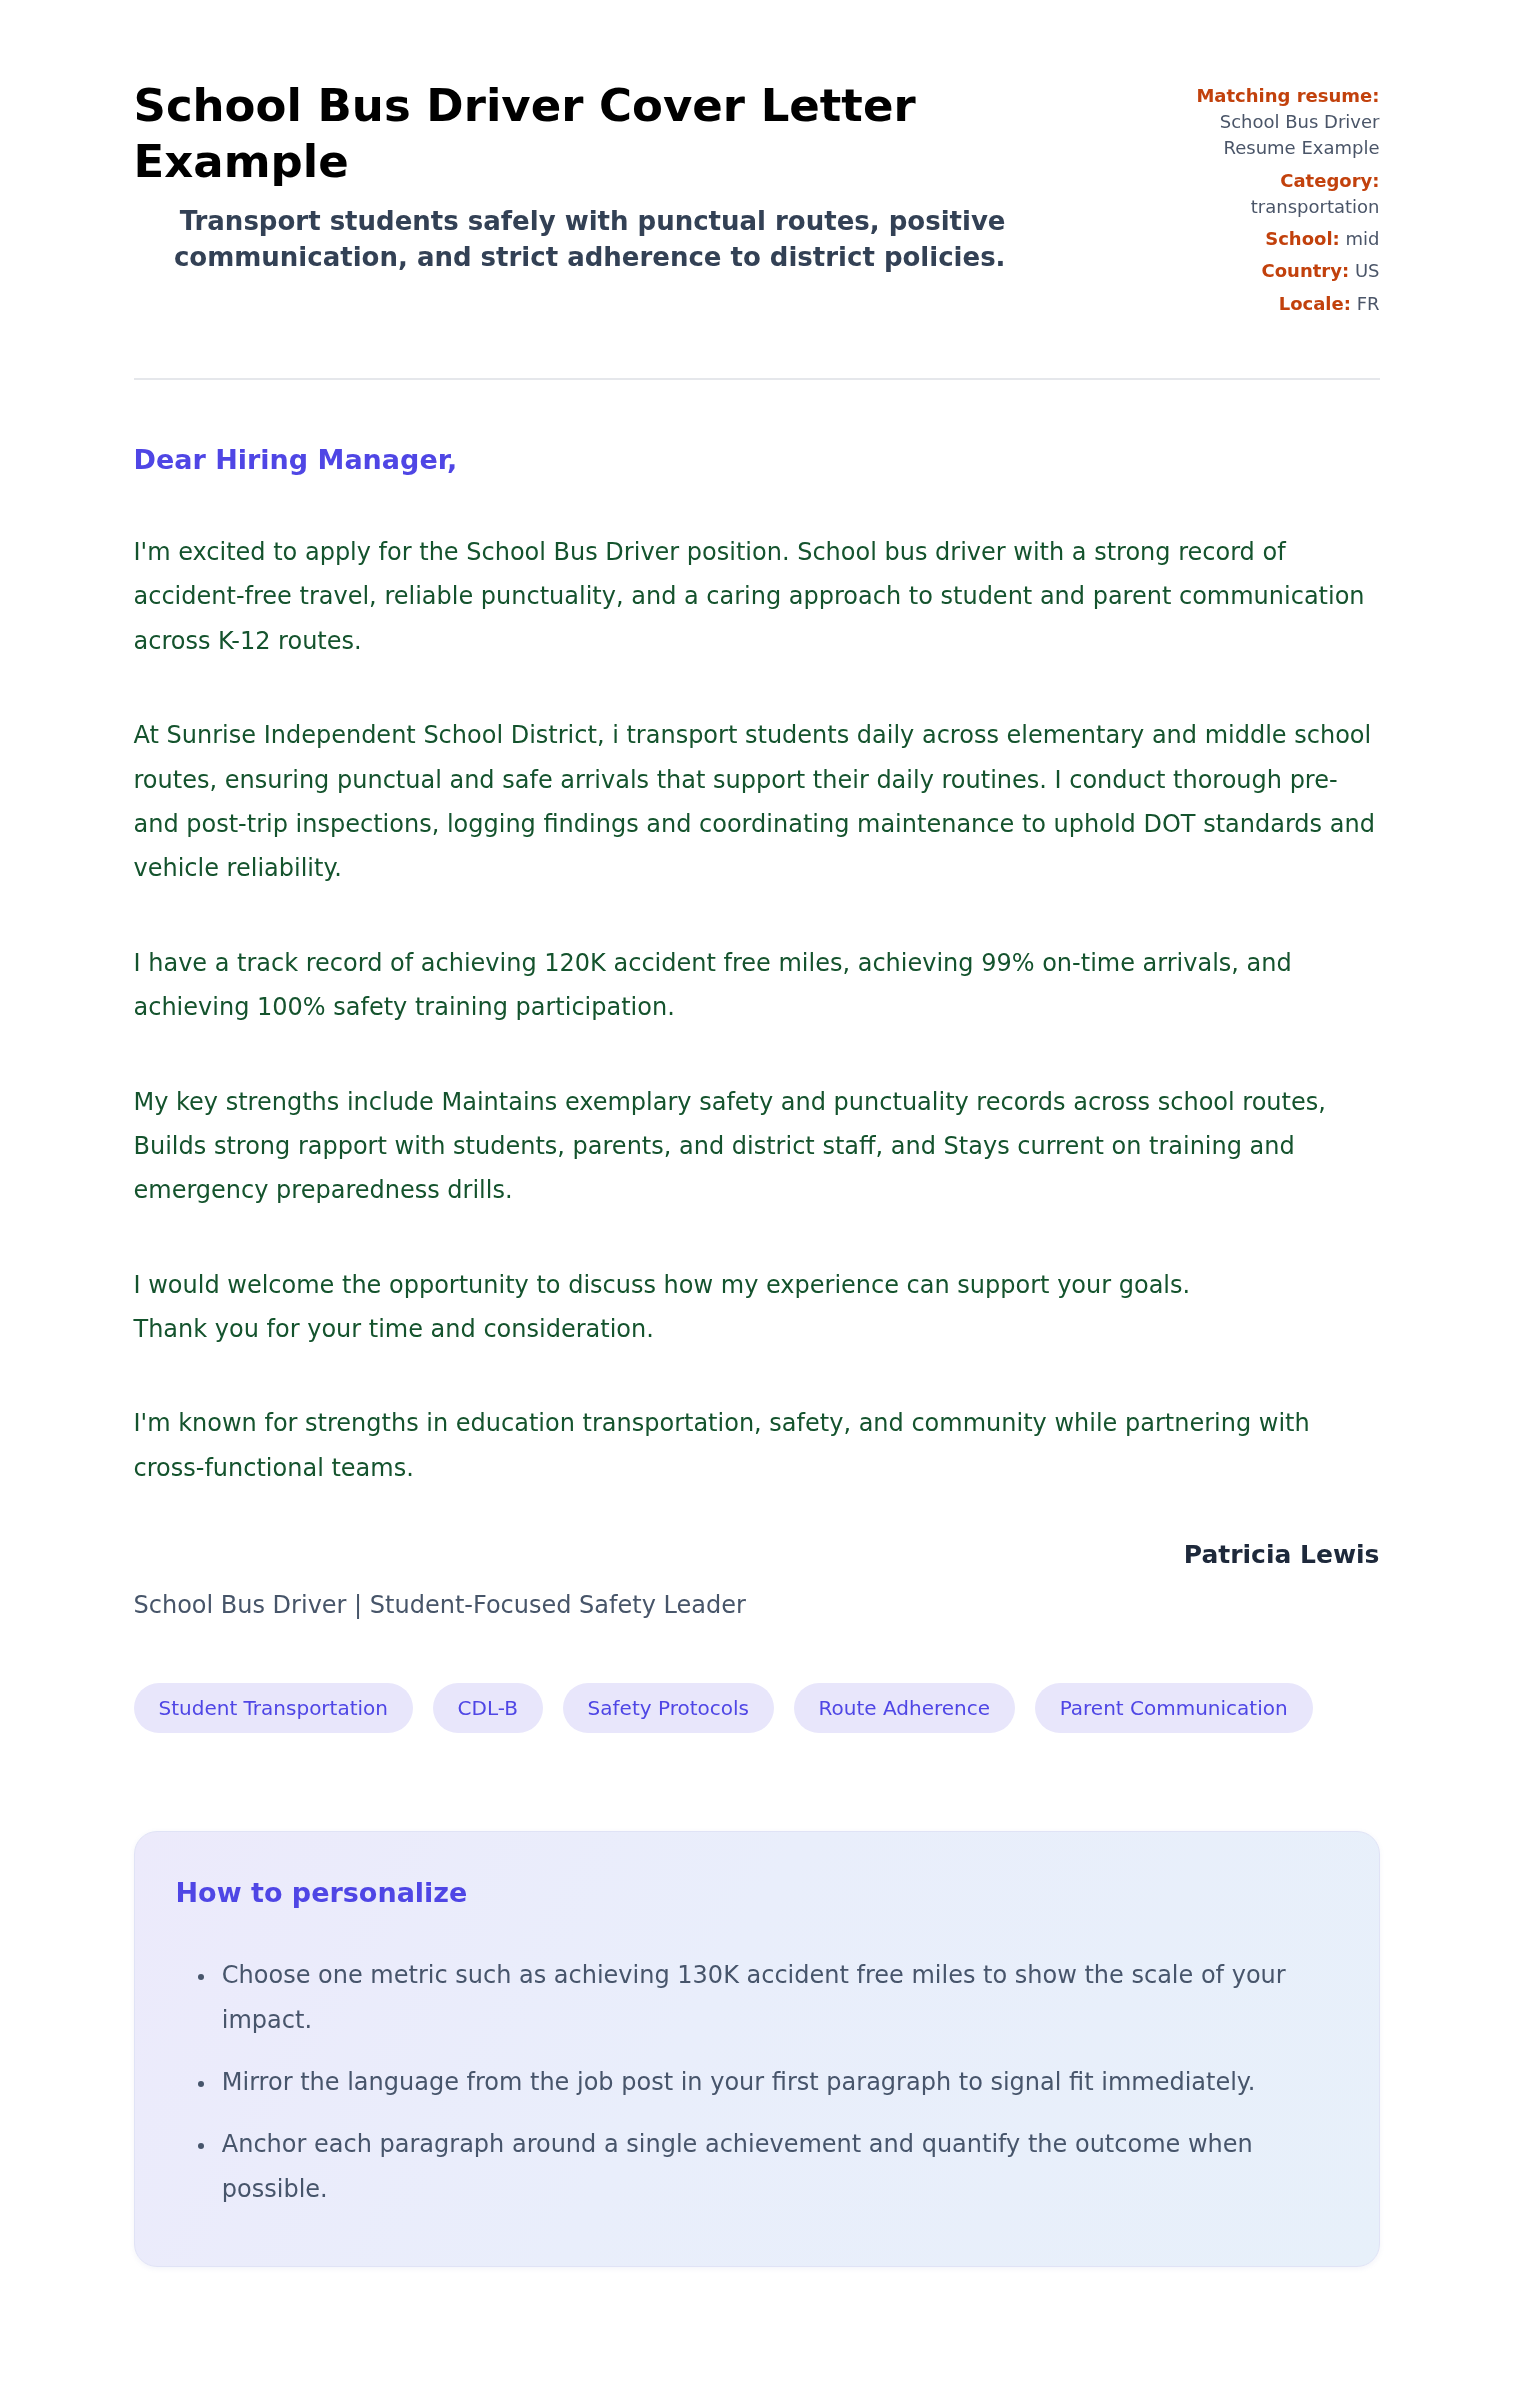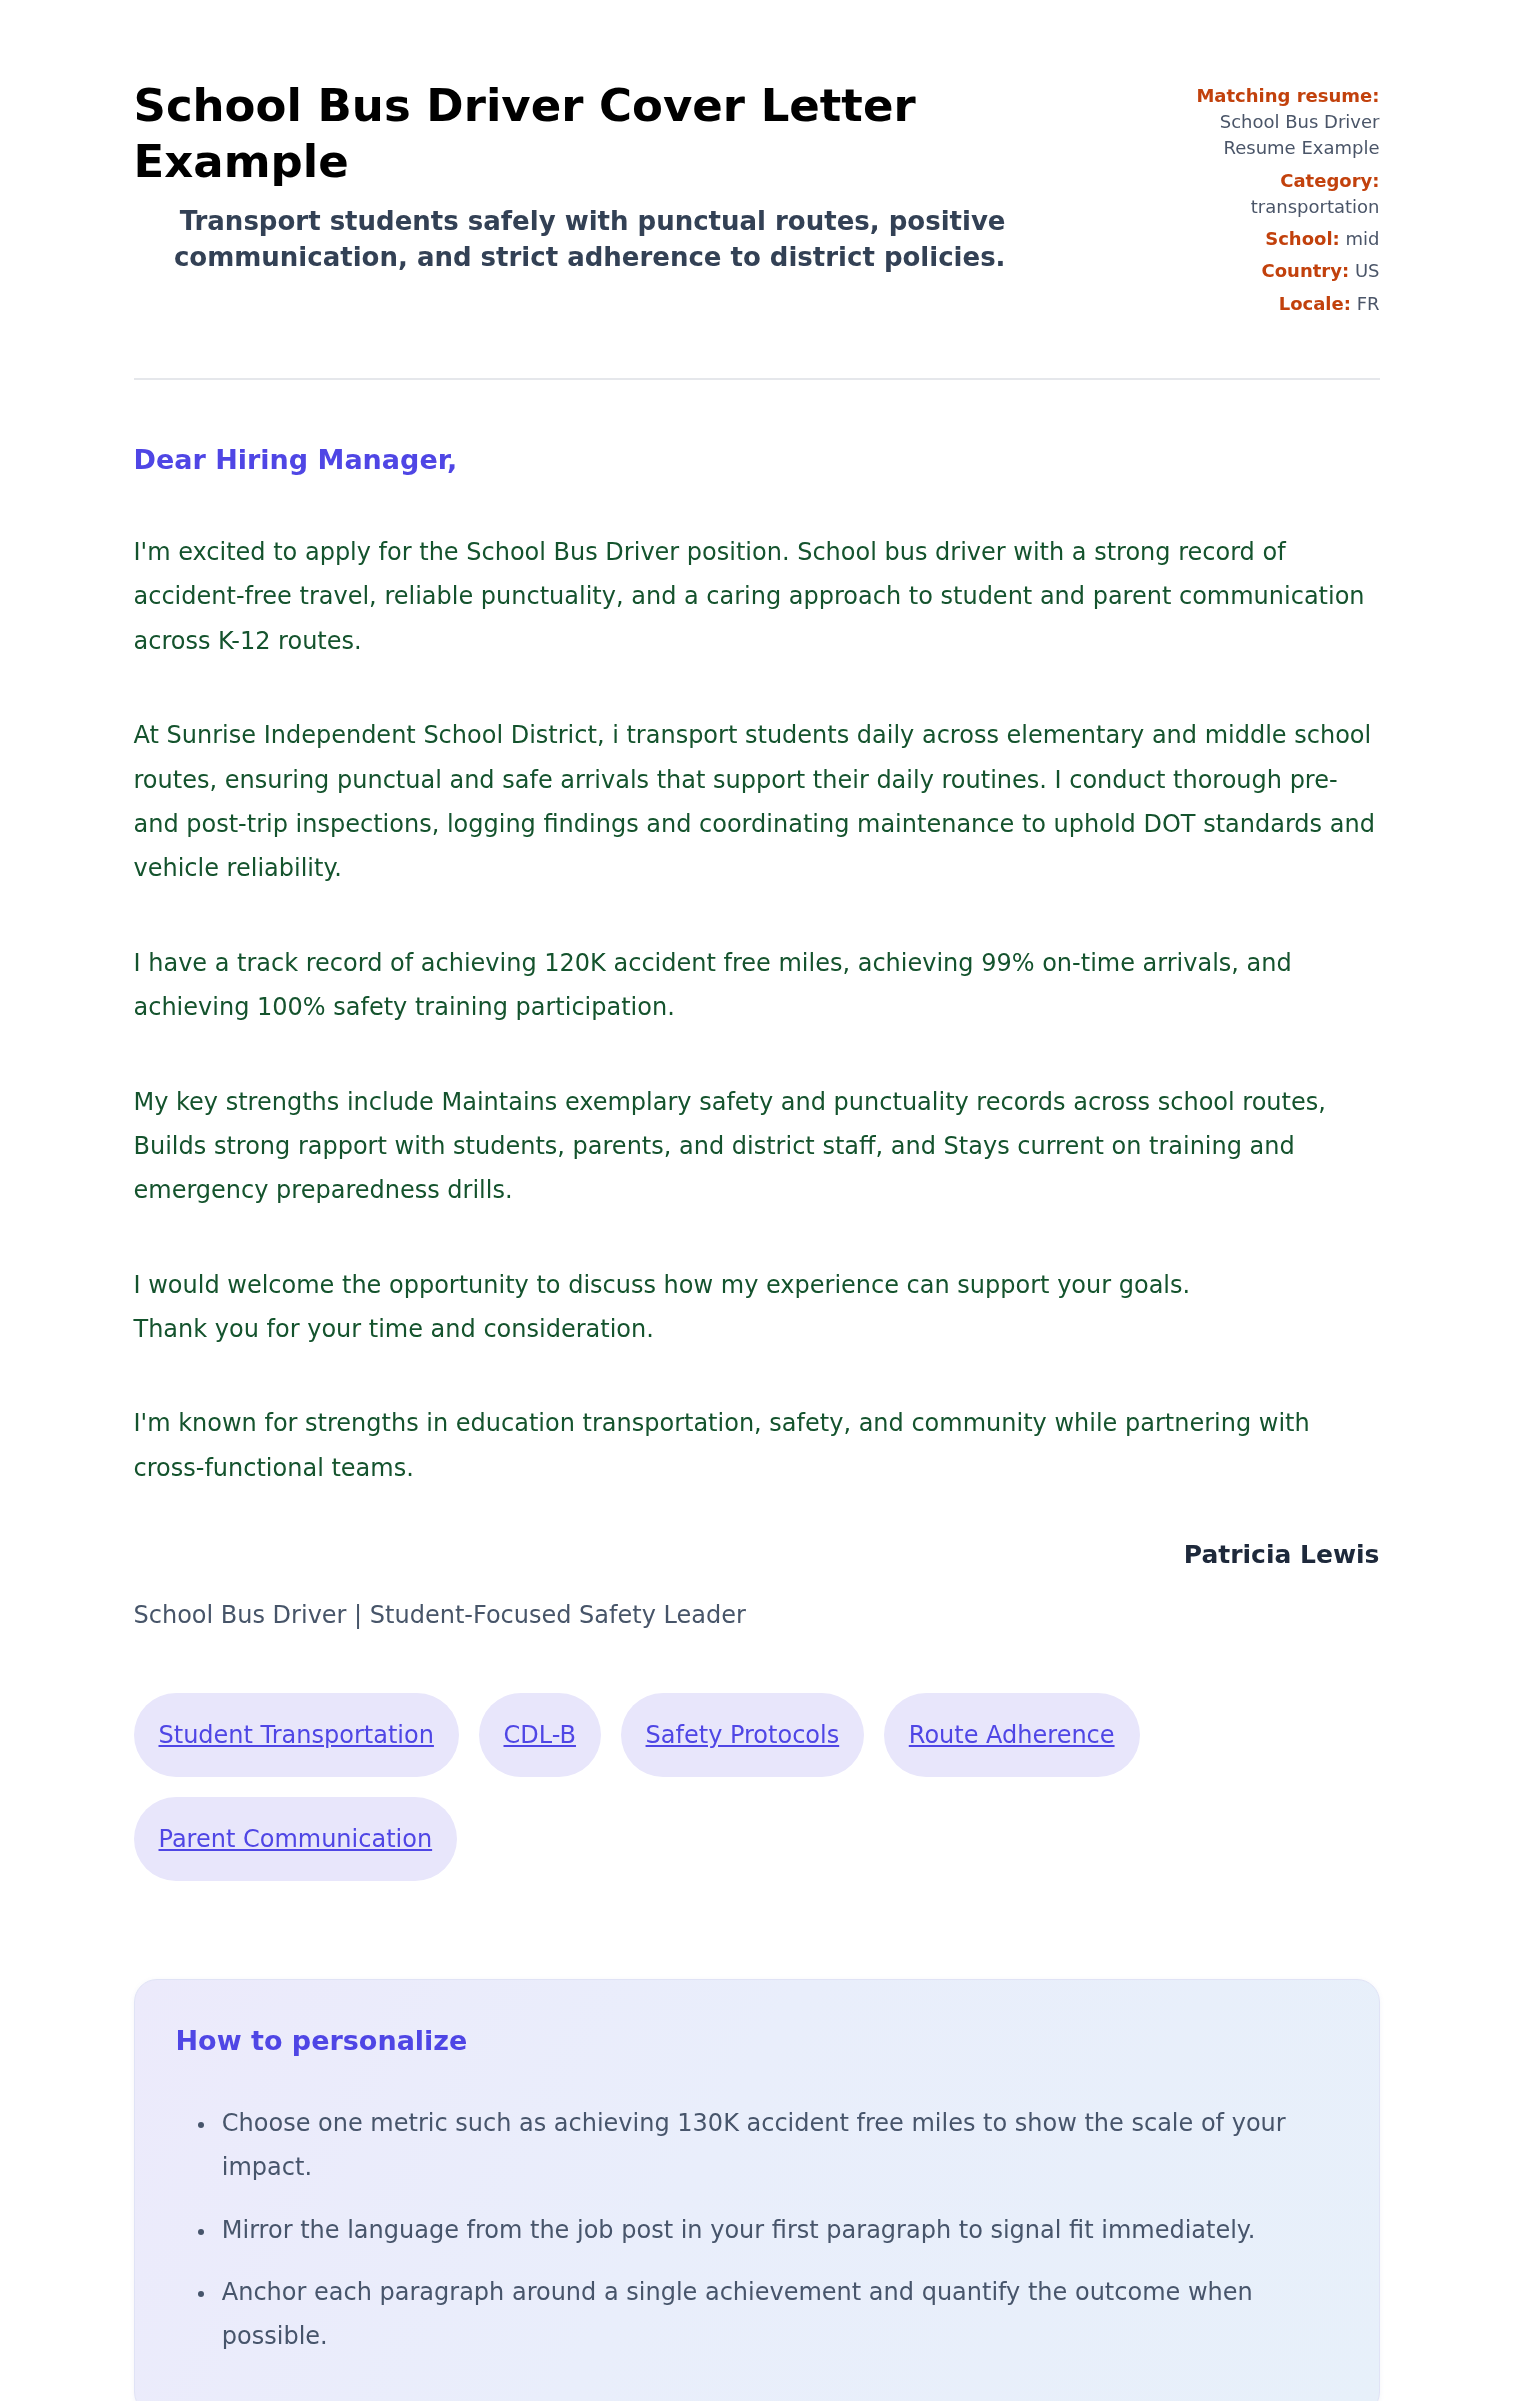--- a/index.html
+++ b/index.html
@@ -73,42 +73,41 @@
   }
 
   .signature { margin-top: 37px; }
   .signature-name {
     font-size: 25px;
     font-weight: 700;
     color: #1e293b;
     text-align: right;
   }
   .signature-role {
-    margin-top: 32px;
+    margin-top: 22px;
     font-size: 24px;
     color: #475569;
   }
 
   
   .tags {
     margin-top: 64px;
     display: flex;
     flex-wrap: wrap;
     gap: 19.6px;
   }
   .tag {
     display: inline-block;
     background: #e8e6fb;
     color: #4f46e5;
-    font-size: 24px;
+    font-size: 20px;
     line-height: 1;
-    padding: 30px 25px;
+    padding: 15px 25px;
     border-radius: 889px;
     white-space: nowrap;
-    text-decoration: underline;
   }
 
   
   .personalize-box {
     margin-top: 98px;
     border-radius: 23px;
     border: 0.9px solid #e0e3f6;
     background: linear-gradient(120deg, #eceafb 0%, #e9eefb 45%, #e7f0fa 100%);
     padding: 45px 41px 37px 41px;
     box-shadow: 0 1.8px 5.3px rgba(100,110,180,0.08);

